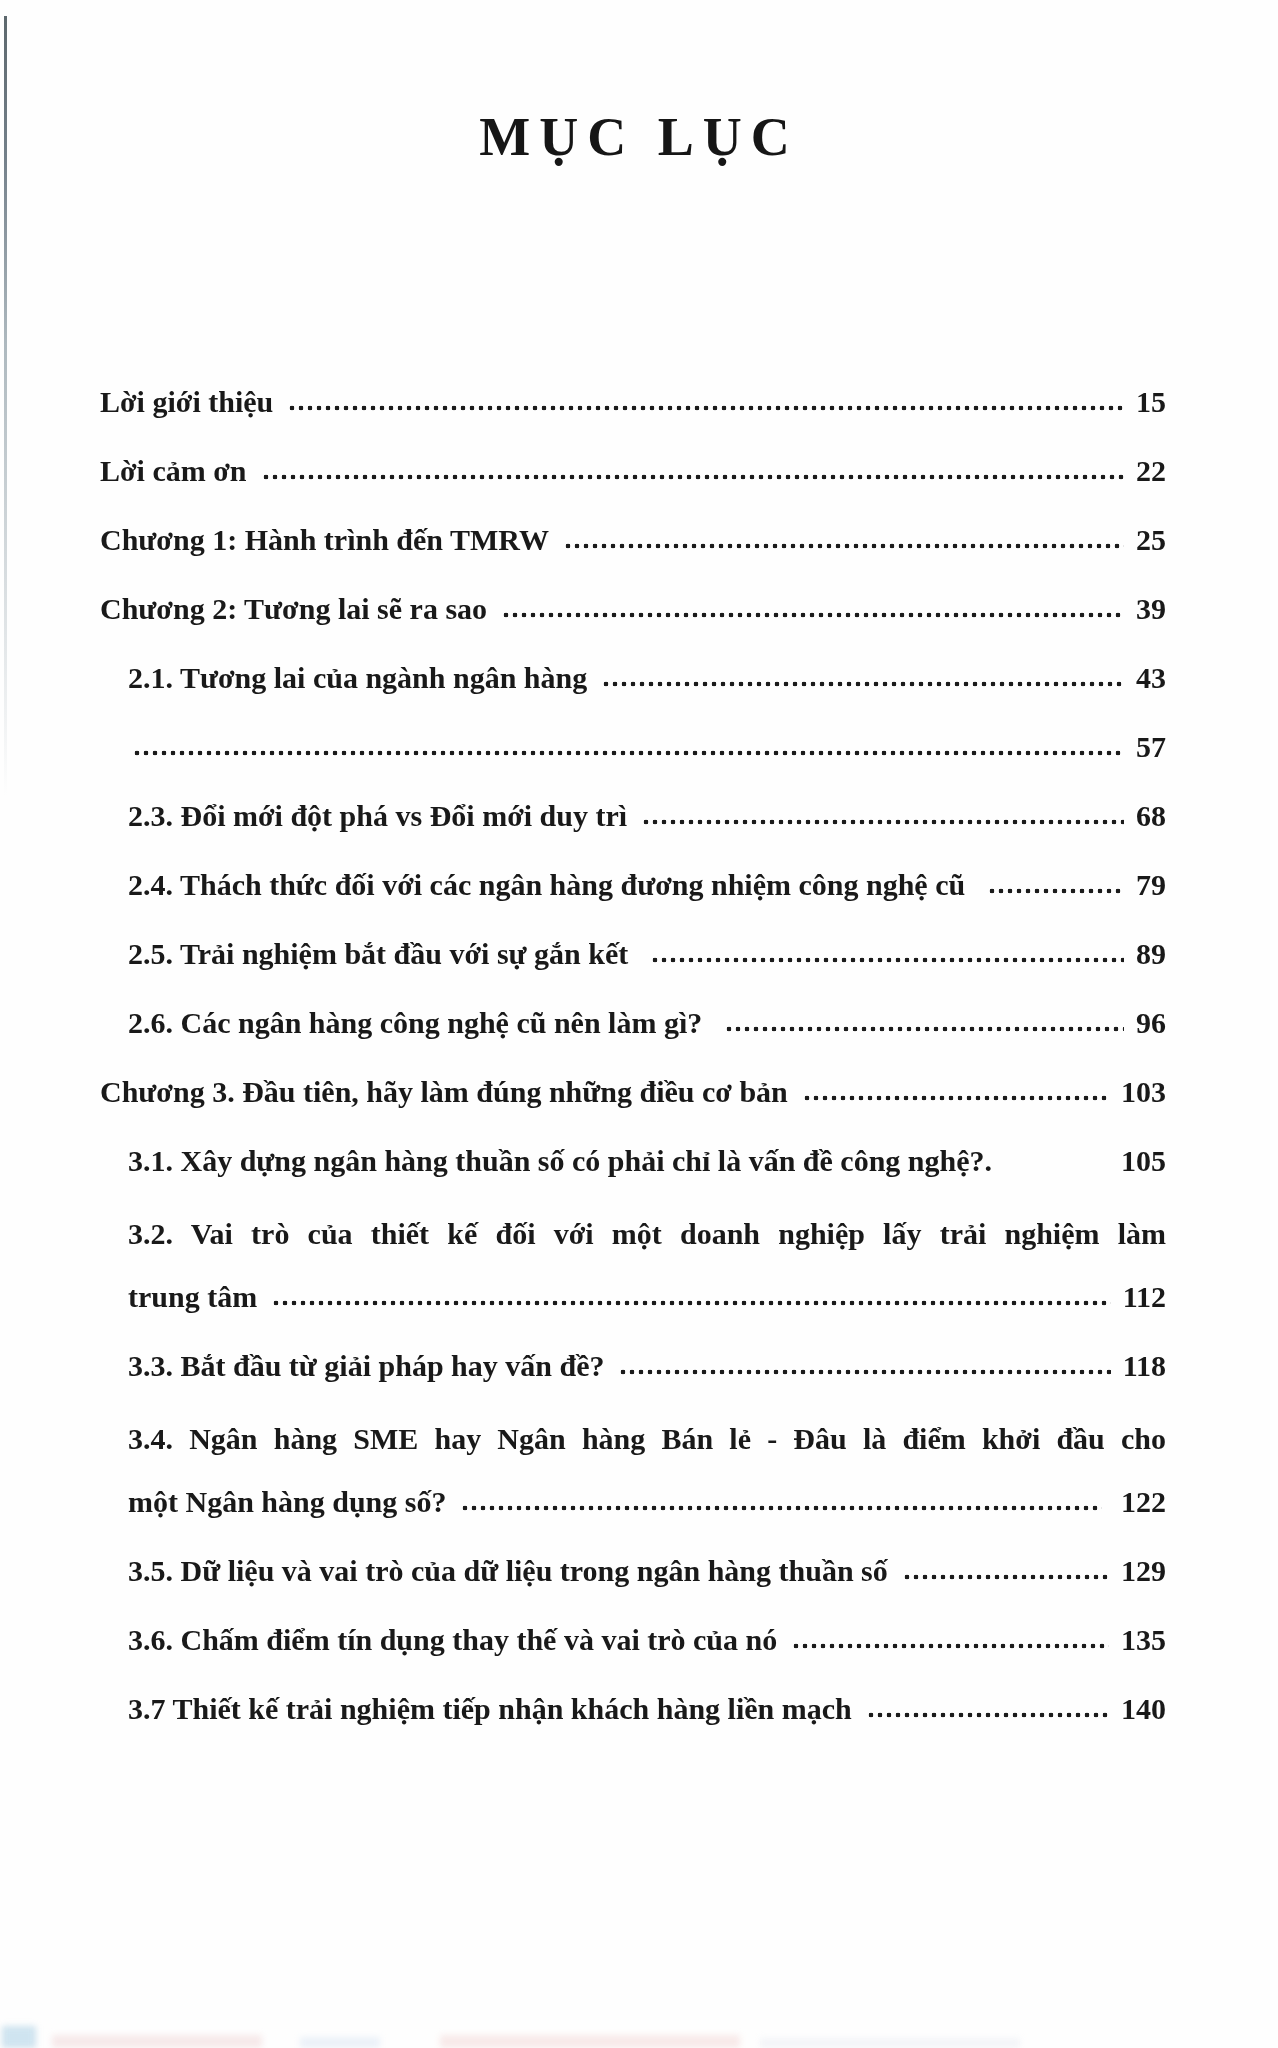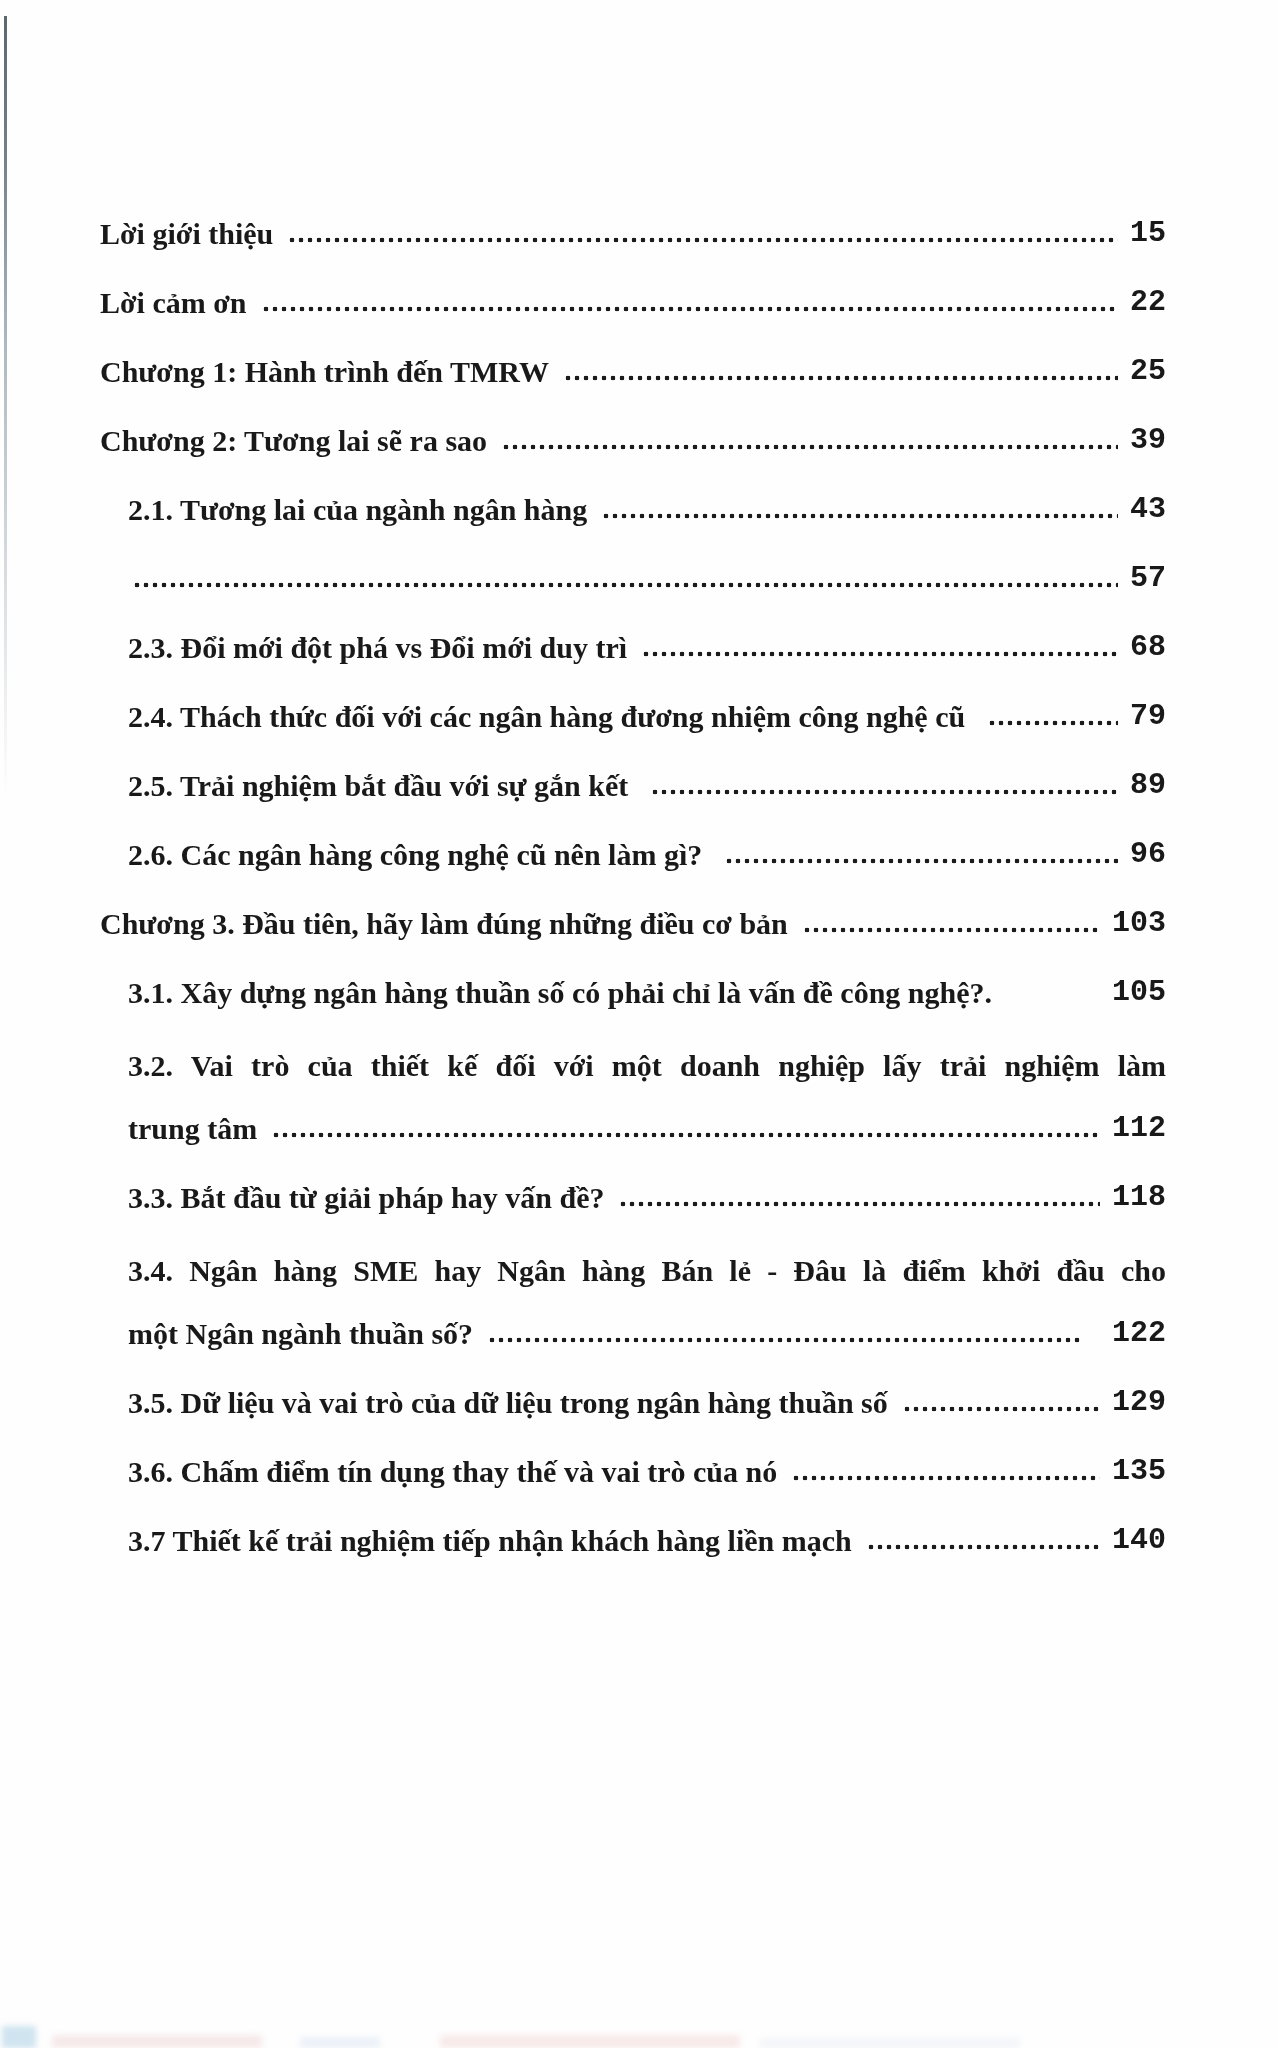--- a/index.html
+++ b/index.html
@@ -72,21 +72,21 @@
     margin-bottom: 28px;
     white-space: normal;
     margin-top: 38px;
   }
   .entry-last {
     display: flex;
     align-items: flex-end;
     gap: 10px;
   }
   .tail { white-space: pre; flex: 0 0 auto; }
-  .page-num { white-space: pre; flex: 0 0 auto; font-family: Liberation Mono, monospace; }
+  .page-num { white-space: pre; flex: 0 0 auto; }
   .leader {
     flex: 1 1 auto;
     min-width: 10px;
     height: 10px;
     margin: 0 2px 6px 5px;
     background-image: radial-gradient(circle at 4px 5px, #1b1b1b 2.1px, rgba(27,27,27,0) 2.6px);
     background-size: 9px 10px;
     background-repeat: repeat-x;
     background-position: left bottom;
   }
@@ -95,20 +95,21 @@
     min-width: 0;
     margin: 0;
   }
 </style>
 </head>
 <body>
 
 <div class="page">
   <div class="edge-line"></div>
 
+  <h1 class="page-title">MỤC LỤC</h1>
 
   <div class="toc">
       <div class="entry">
         <div class="entry-last">
           <span class="tail">Lời giới thiệu</span>
           <span class="leader"></span>
           <span class="page-num">15</span>
         </div>
       </div>
       <div class="entry">
@@ -198,21 +199,21 @@
       <div class="entry indent">
         <div class="entry-last">
           <span class="tail">3.3. Bắt đầu từ giải pháp hay vấn đề?</span>
           <span class="leader"></span>
           <span class="page-num">118</span>
         </div>
       </div>
       <div class="entry indent">
         <div class="entry-line">3.4. Ngân hàng SME hay Ngân hàng Bán lẻ -  Đâu là điểm khởi đầu cho</div>
         <div class="entry-last">
-          <span class="tail">một Ngân ngành thuần số?</span>
+          <span class="tail">một Ngân hàng dụng số?</span>
           <span class="leader"></span>
           <span class="page-num"> 122</span>
         </div>
       </div>
       <div class="entry indent">
         <div class="entry-last">
           <span class="tail">3.5. Dữ liệu và vai trò của dữ liệu trong ngân hàng thuần số</span>
           <span class="leader"></span>
           <span class="page-num">129</span>
         </div>

